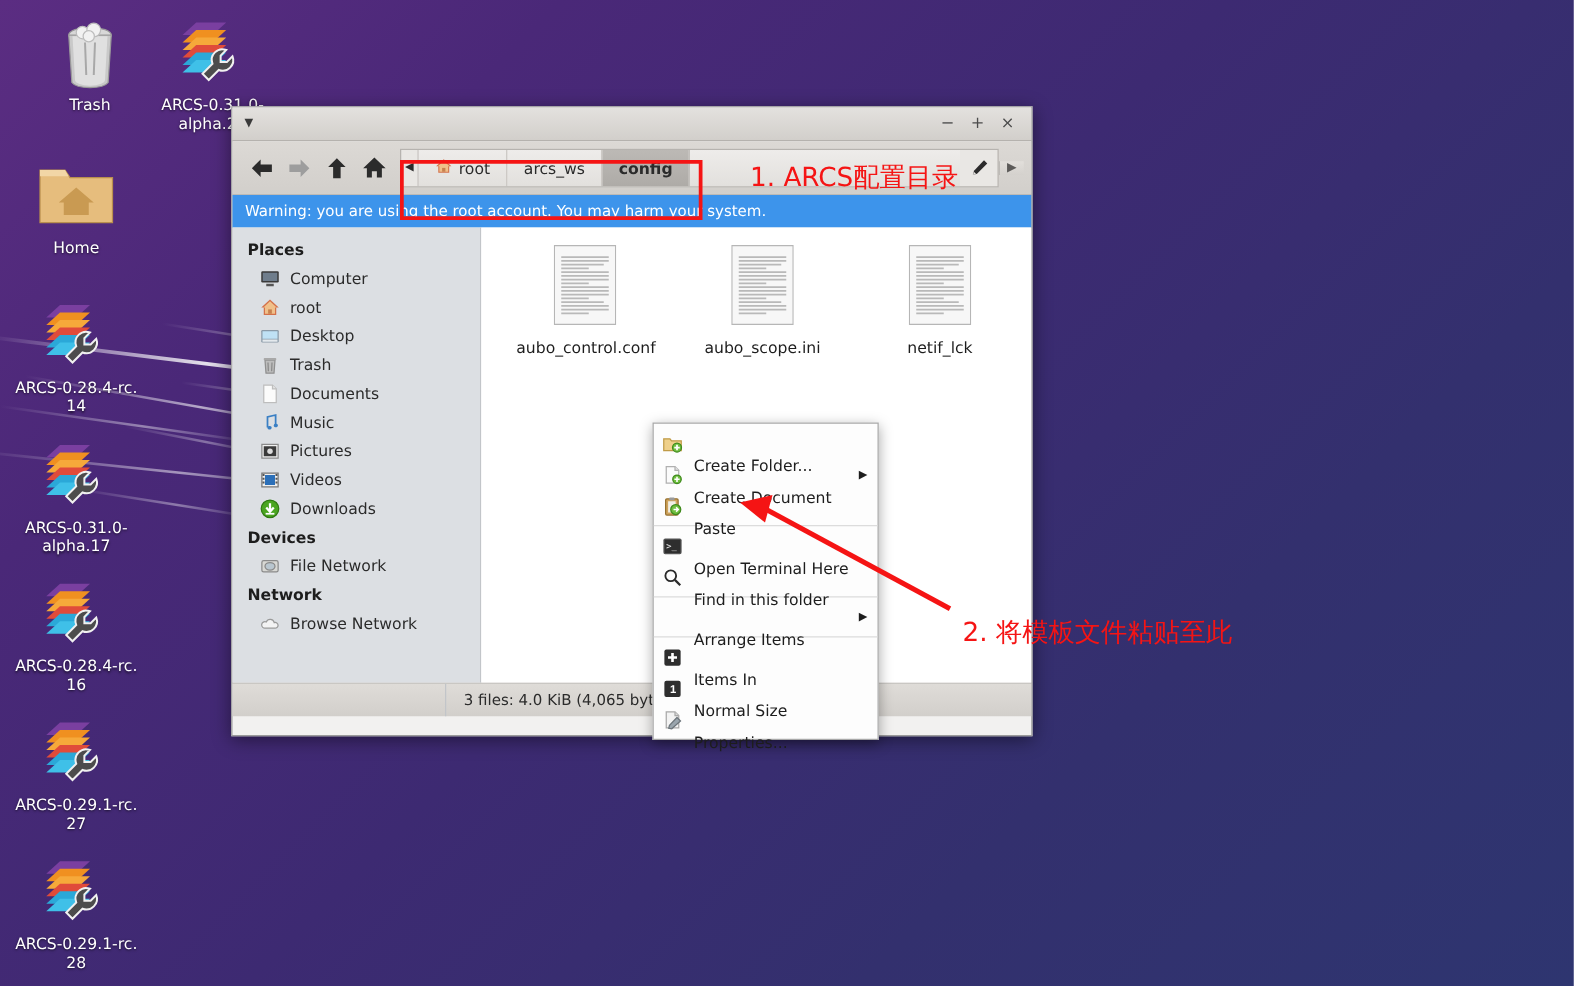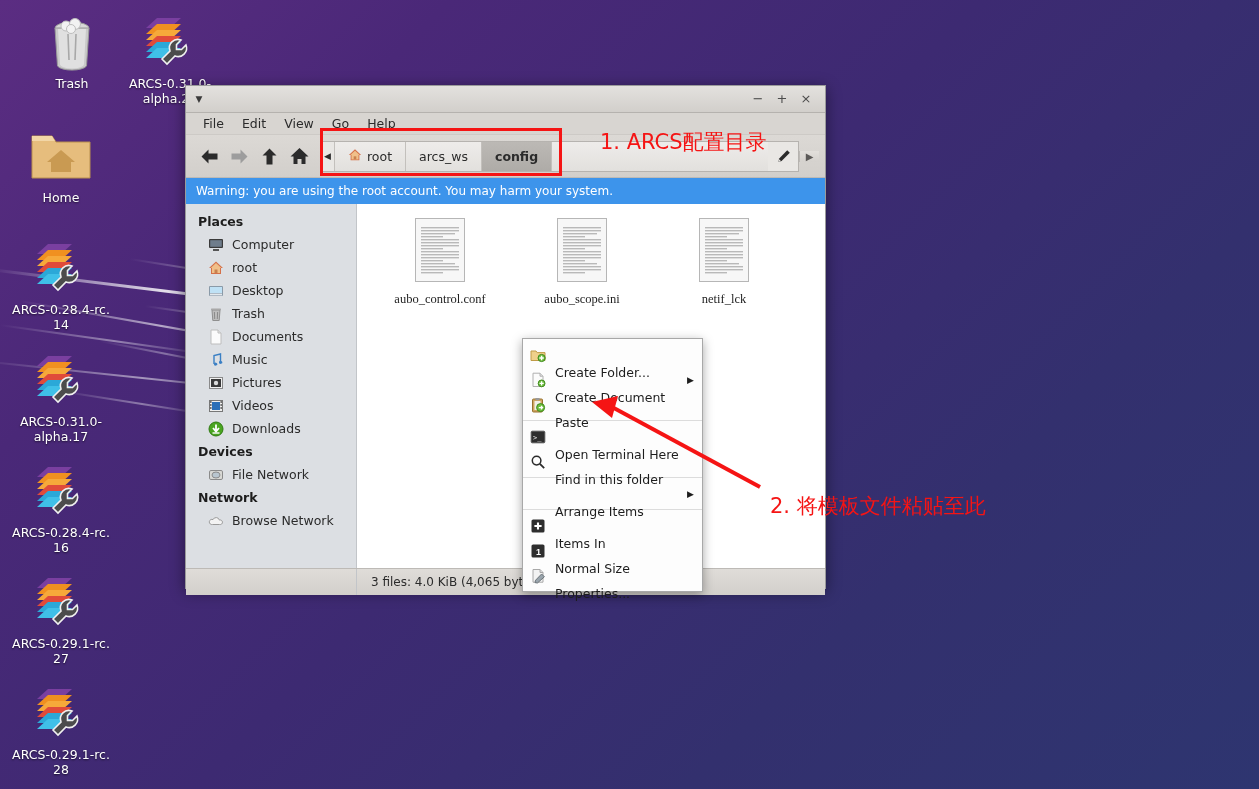--- a/index.html
+++ b/index.html
@@ -142,21 +142,21 @@
     height: 26px;
     background: #3d94eb;
     color: #fff;
     font-size: 12px;
     display: flex; align-items: center;
     padding-left: 10px;
   }
 
   .body-row { display: flex; height: 364px; }
   .sidebar {
-    width: 171px;
+    width: 199px;
     background: #dcdfe3;
     border-right: 1px solid #c2c5c9;
     padding-top: 6px;
     font-size: 12.5px;
     color: #2b2b2b;
   }
   .side-head {
     font-weight: bold; font-size: 12.5px;
     padding: 4px 0 4px 12px;
     color: #1d1d1d;
@@ -170,21 +170,21 @@
 
   .filearea {
     flex: 1;
     background: #fff;
     position: relative;
     padding: 14px 0 0 0;
   }
   .file-grid { display: flex; padding-left: 28px; gap: 32px; }
   .file-item { width: 110px; text-align: center; }
   .file-item .fico { margin: 0 auto 6px; }
-  .file-name { font-size: 12.5px; color: #1d1d1d; font-family: Liberation Serif, serif; }
+  .file-name { font-size: 12.5px; color: #1d1d1d; }
 
   .statusbar {
     height: 27px;
     background: linear-gradient(180deg,#dfdcd8,#d2cfcb);
     border-top: 1px solid #bdbab6;
     display: flex; align-items: center;
   }
   .status-spacer { width: 171px; border-right: 1px solid #c2c5c9; height:100%; }
   .status-text {
     font-size: 12px; color: #2b2b2b;
@@ -400,27 +400,20 @@
 
   <div class="titlebar">
     <div class="tb-menu-arrow">▼</div>
     <div class="tb-buttons">
       <div class="tb-btn">−</div>
       <div class="tb-btn">+</div>
       <div class="tb-btn">×</div>
     </div>
   </div>
 
-  <div class="menubar" id="menubar">
-      <div class="mi">File</div>
-      <div class="mi">Edit</div>
-      <div class="mi">View</div>
-      <div class="mi">Go</div>
-      <div class="mi">Help</div>
-    </div>
 
   <div class="toolbar">
     <div class="nav-btn">
       <svg width="19" height="17" viewBox="0 0 19 17">
           <path d="M8.5 1.5 L1.5 8.5 L8.5 15.5 L8.5 11.5 L17.5 11.5 L17.5 5.5 L8.5 5.5 Z" fill="#2b2b2b"></path>
         </svg>
     </div>
     <div class="nav-btn">
       <svg width="19" height="17" viewBox="0 0 19 17">
           <path d="M10.5 1.5 L17.5 8.5 L10.5 15.5 L10.5 11.5 L1.5 11.5 L1.5 5.5 L10.5 5.5 Z" fill="#9d9d9d"></path>

